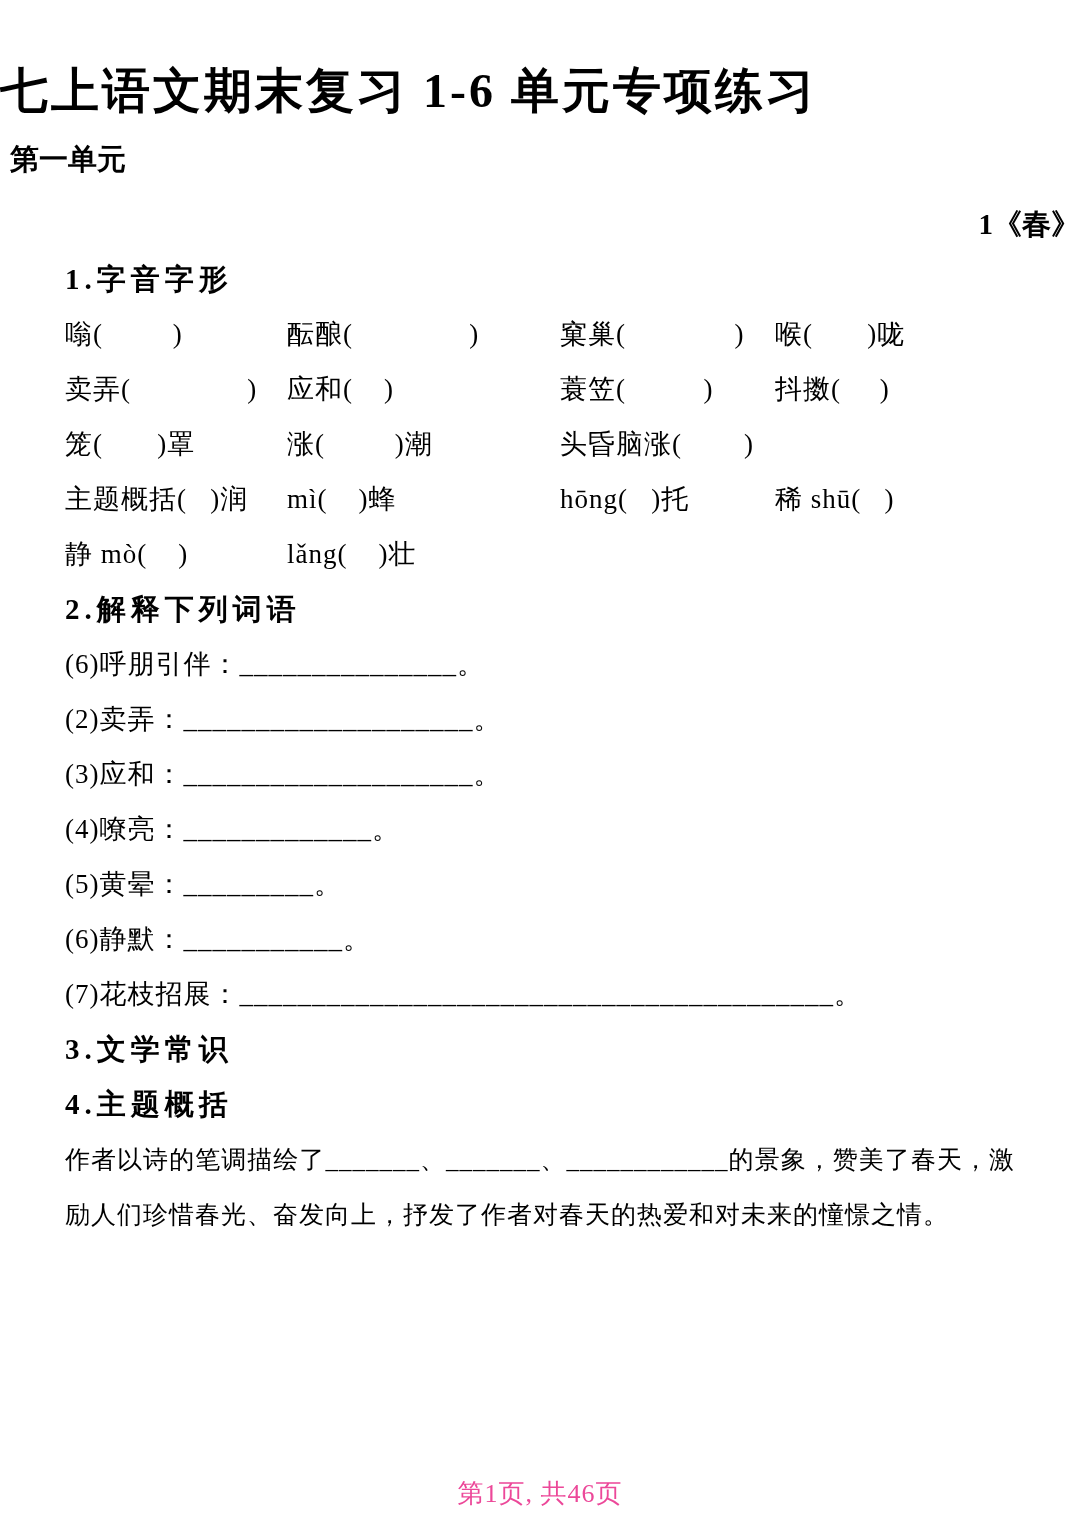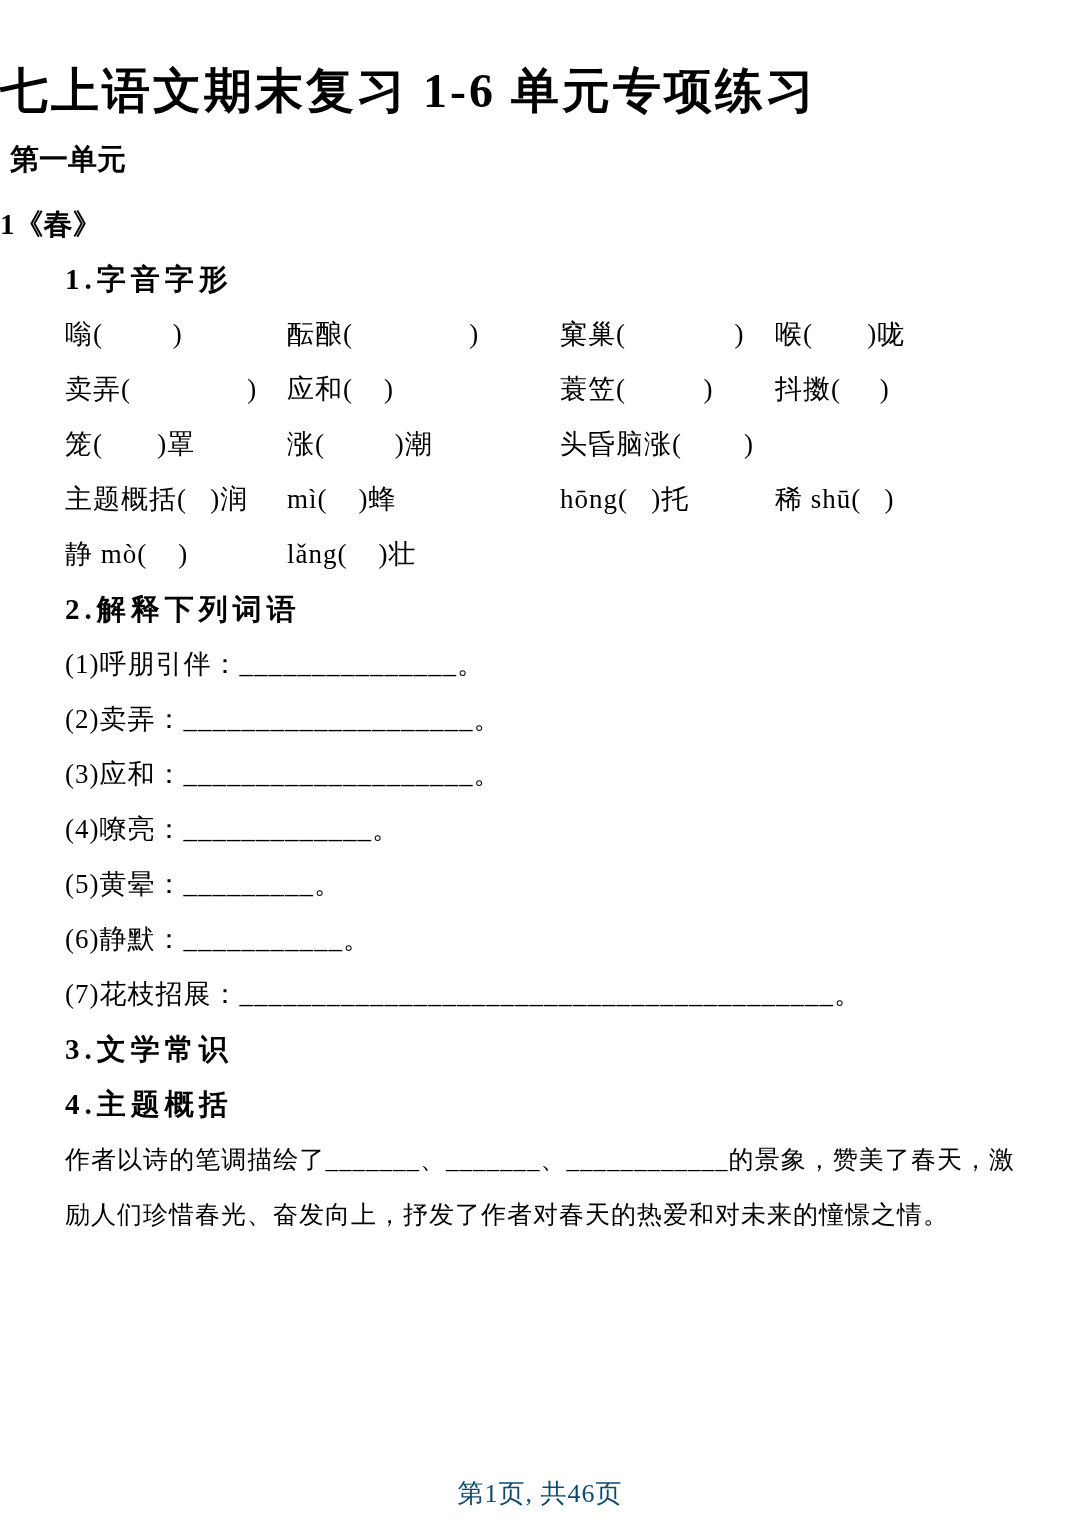--- a/index.html
+++ b/index.html
@@ -27,21 +27,21 @@
   }
   .unit-heading {
     margin: 10px;
     text-align: left;
     font-size: 29px;
     font-weight: bold;
     line-height: 55px;
   }
   .lesson-heading {
     margin: 0;
-    text-align: left;
+    text-align: right;
     font-size: 29px;
     font-weight: bold;
     line-height: 55px;
   }
 
   .sec-heading {
     font-size: 29px;
     font-weight: bold;
     letter-spacing: 5px;
     line-height: 55px;
@@ -78,21 +78,21 @@
     text-align-last: justify;
   }
 
   .page-footer {
     position: absolute;
     left: 0;
     right: 0;
     bottom: 18px;
     text-align: center;
     font-size: 26px;
-    color: #0c4a6e;
+    color: #ec4899;
     letter-spacing: 1px;
   }
 </style>
 </head>
 <body>
 
 <div class="page">
   <h1 class="doc-title">七上语文期末复习 1-6 单元专项练习</h1>
   <div class="unit-heading">第一单元</div>
   <div class="lesson-heading">1《春》</div>
@@ -127,21 +127,21 @@
       <div class="pinyin-row">
         <span class="pinyin-cell">静 mò(    )</span>
         <span class="pinyin-cell">lǎng(    )壮</span>
         <span class="pinyin-cell"></span>
         <span class="pinyin-cell"></span>
       </div>
     </div>
 
     <div class="sec-heading">2.解释下列词语</div>
     <div>
-      <div class="vocab-item">(1)呼朋引伴：_______________。</div>
+      <div class="vocab-item">(6)呼朋引伴：_______________。</div>
       <div class="vocab-item">(2)卖弄：____________________。</div>
       <div class="vocab-item">(3)应和：____________________。</div>
       <div class="vocab-item">(4)嘹亮：_____________。</div>
       <div class="vocab-item">(5)黄晕：_________。</div>
       <div class="vocab-item">(6)静默：___________。</div>
       <div class="vocab-item">(7)花枝招展：_________________________________________。</div>
     </div>
 
     <div class="sec-heading">3.文学常识</div>
 

